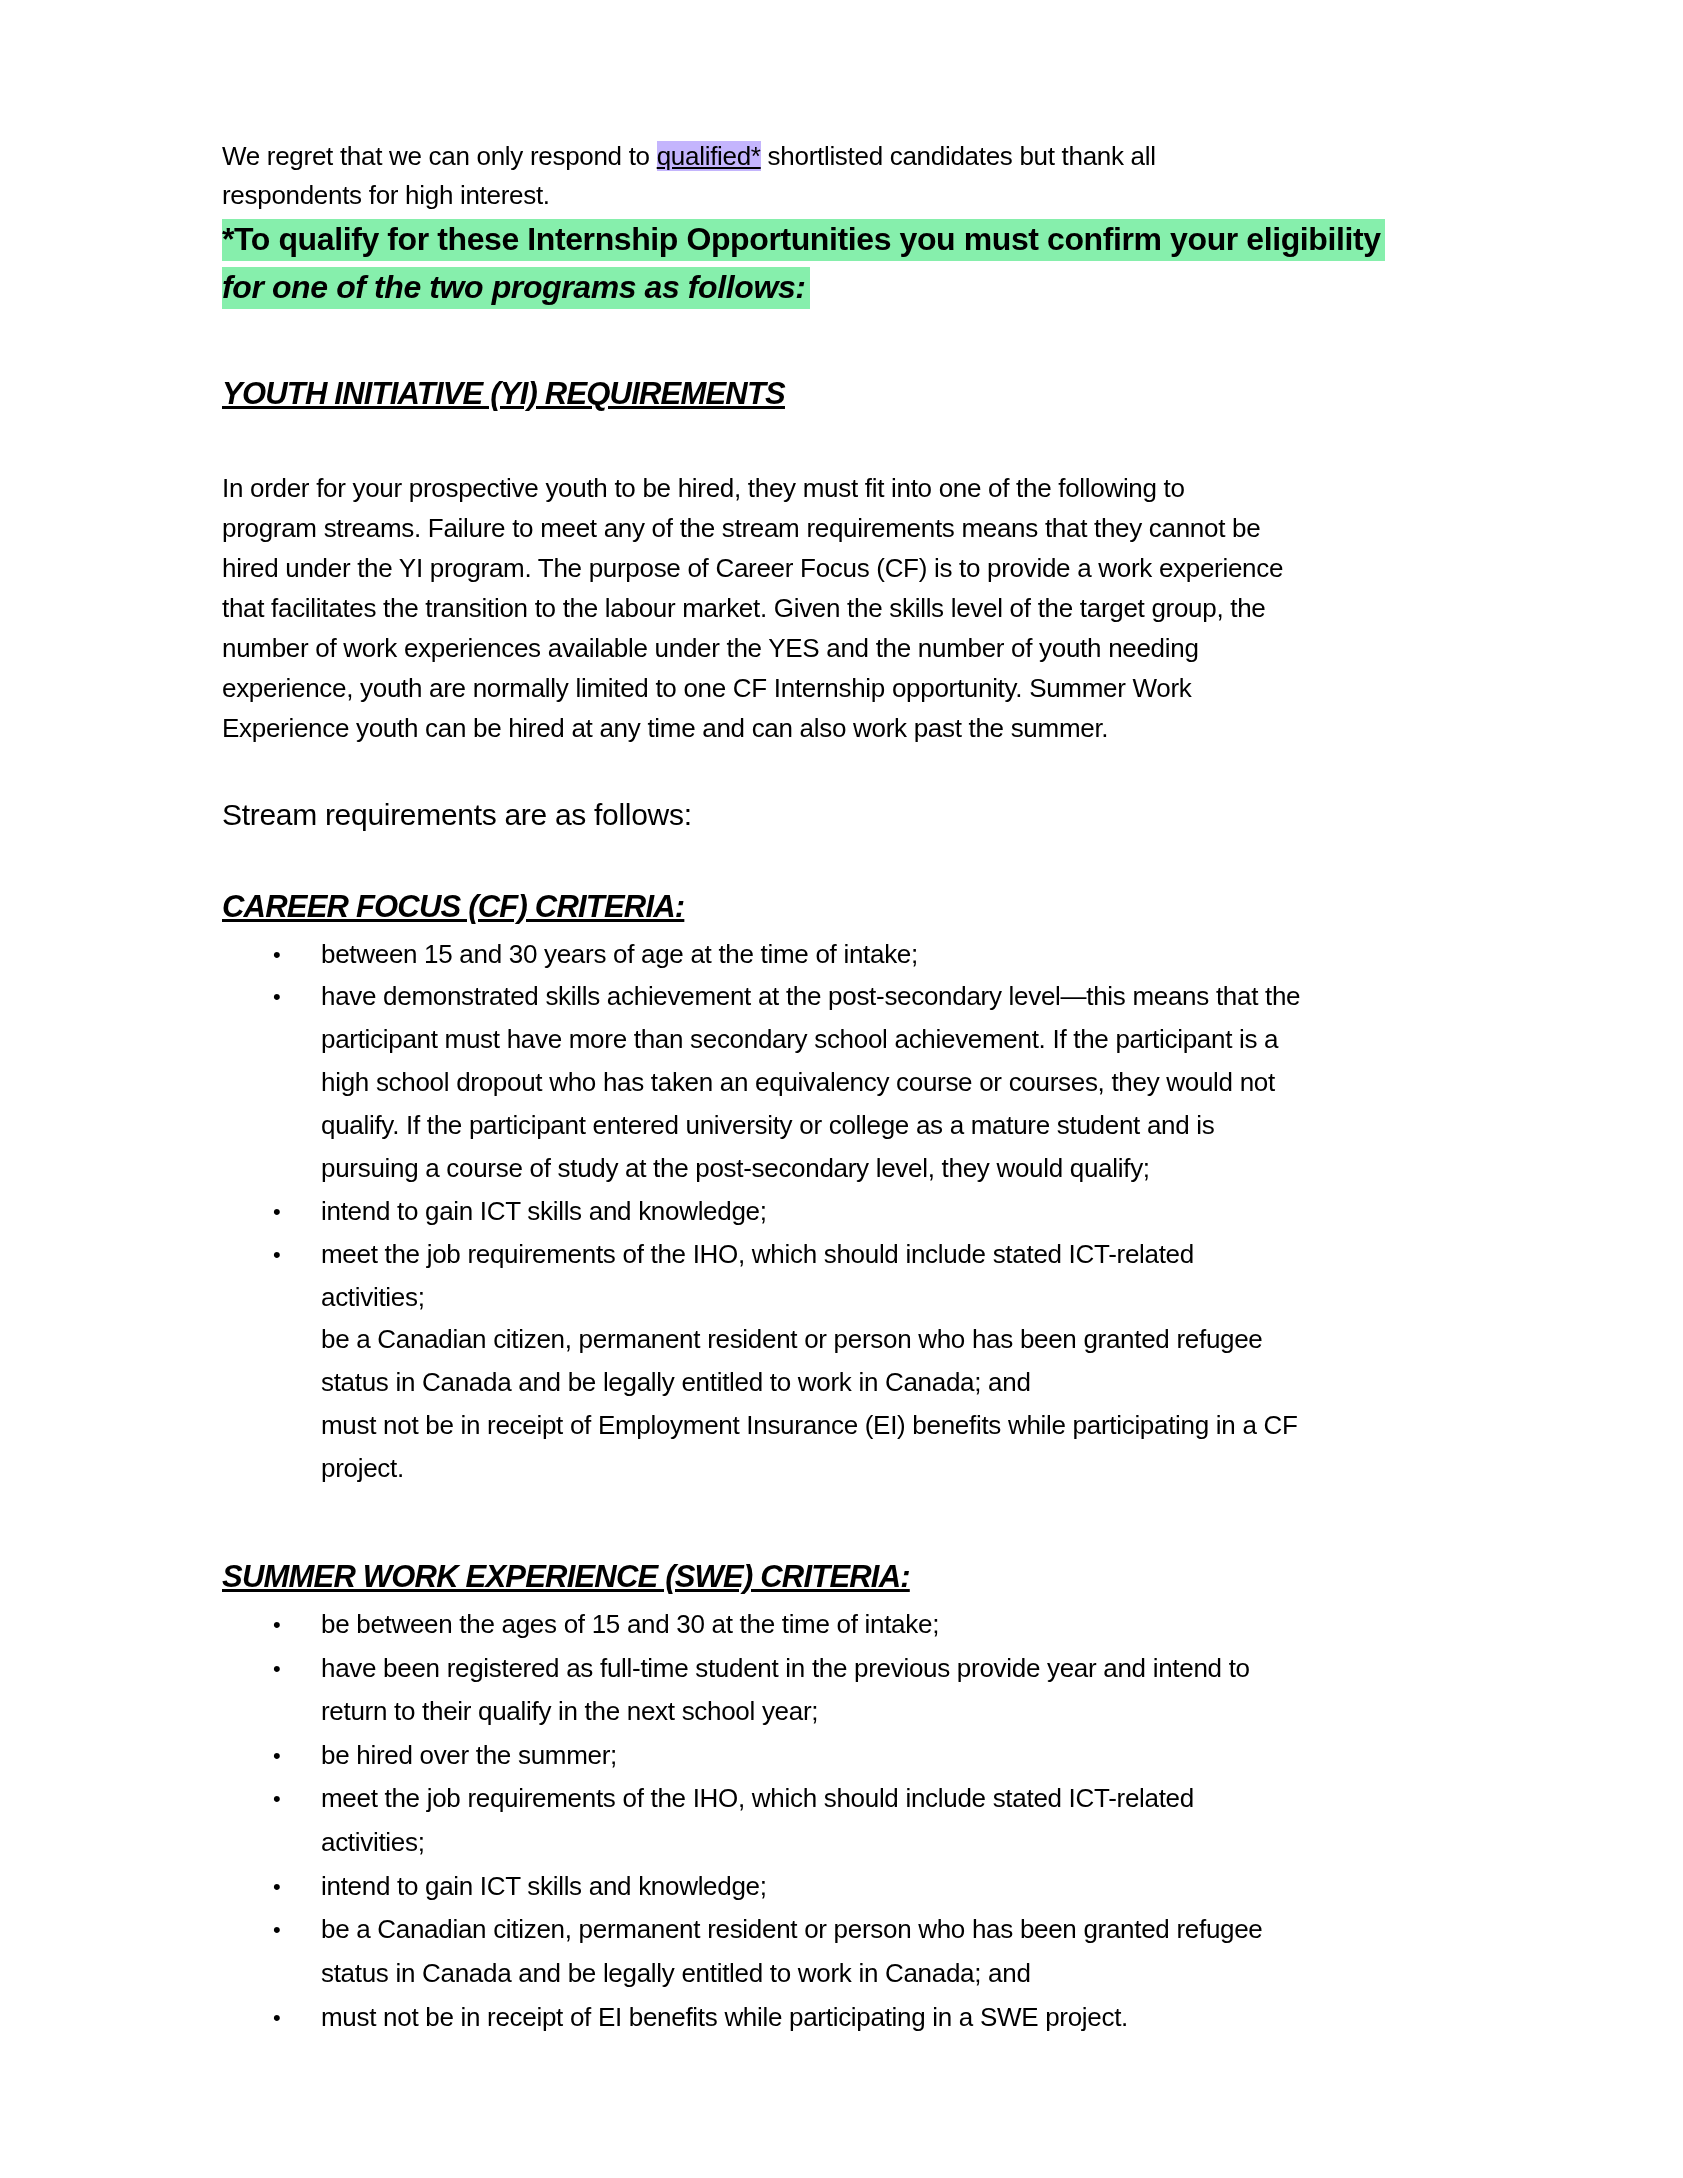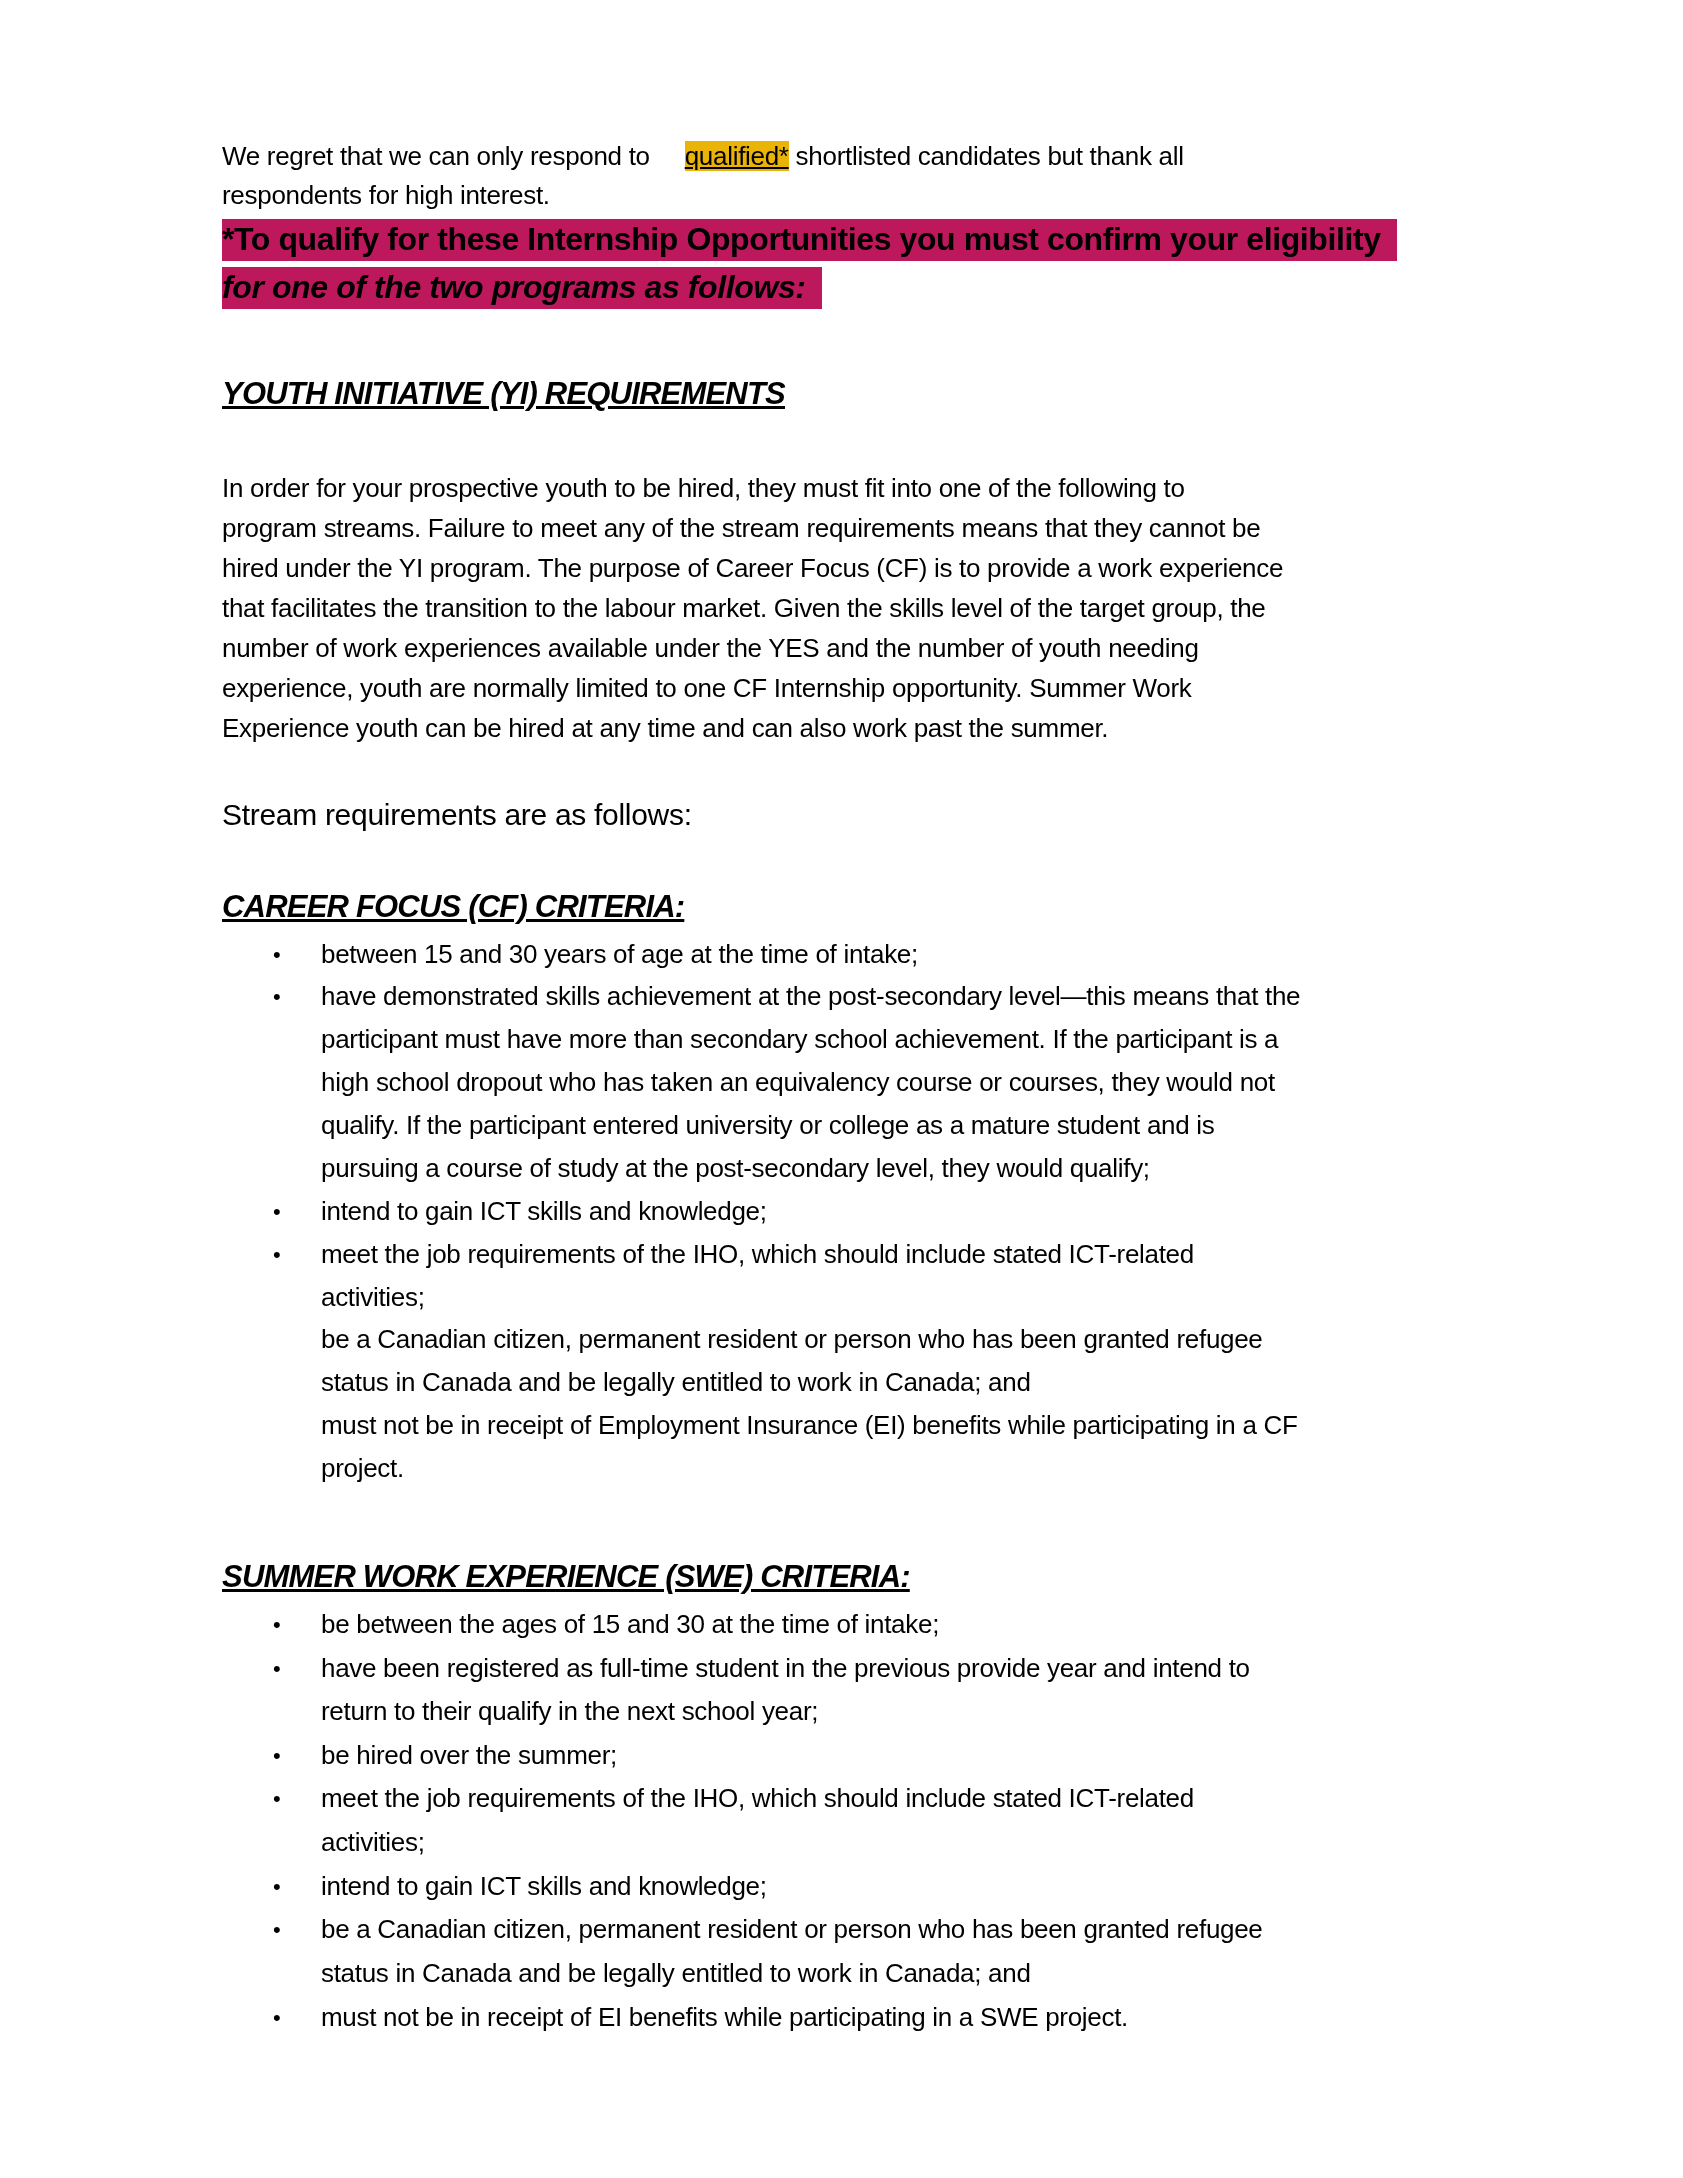--- a/index.html
+++ b/index.html
@@ -1,23 +1,23 @@
 <!DOCTYPE html>
 <html><head>
 <meta charset="utf-8">
 <style>
   html, body { margin:0; padding:0; background:#ffffff; }
   body { width:1683px; height:2178px; position:relative; overflow:hidden;
          font-family:"Liberation Sans", sans-serif; color:#000; }
   .page { position:absolute; left:222px; top:0; width:1277px; }
   .p { position:absolute; left:0; font-size:26px; line-height:40px; white-space:nowrap; letter-spacing:-0.3px; }
-  .hl { background:#eab308;margin-left:28px; }
+  .hl { background:#c4b5fd; }
   .u { text-decoration:underline; }
   .bold-hl { position:absolute; left:0; font-size:32px; font-weight:bold; line-height:51px; white-space:nowrap; letter-spacing:-0.4px; }
-  .bold-hl span { background:#be185d; padding:2px 16px 4px 0; }
+  .bold-hl span { background:#86efac; padding:2px 4px 4px 0; }
   .h-ital { position:absolute; left:0; font-size:31px; font-weight:bold; font-style:italic; text-decoration:underline; text-decoration-thickness:3px; white-space:nowrap; letter-spacing:-0.8px; }
   .h-bold { position:absolute; left:0; font-size:30px; font-weight:normal; white-space:nowrap; letter-spacing:-0.3px; }
   .li { position:absolute; left:99px; font-size:26px; line-height:43px; white-space:nowrap; letter-spacing:-0.3px; }
   .bul { position:absolute; left:51px; font-size:22px; line-height:43px; }
 </style>
 </head>
 <body>
 
 <div class="page">
 

